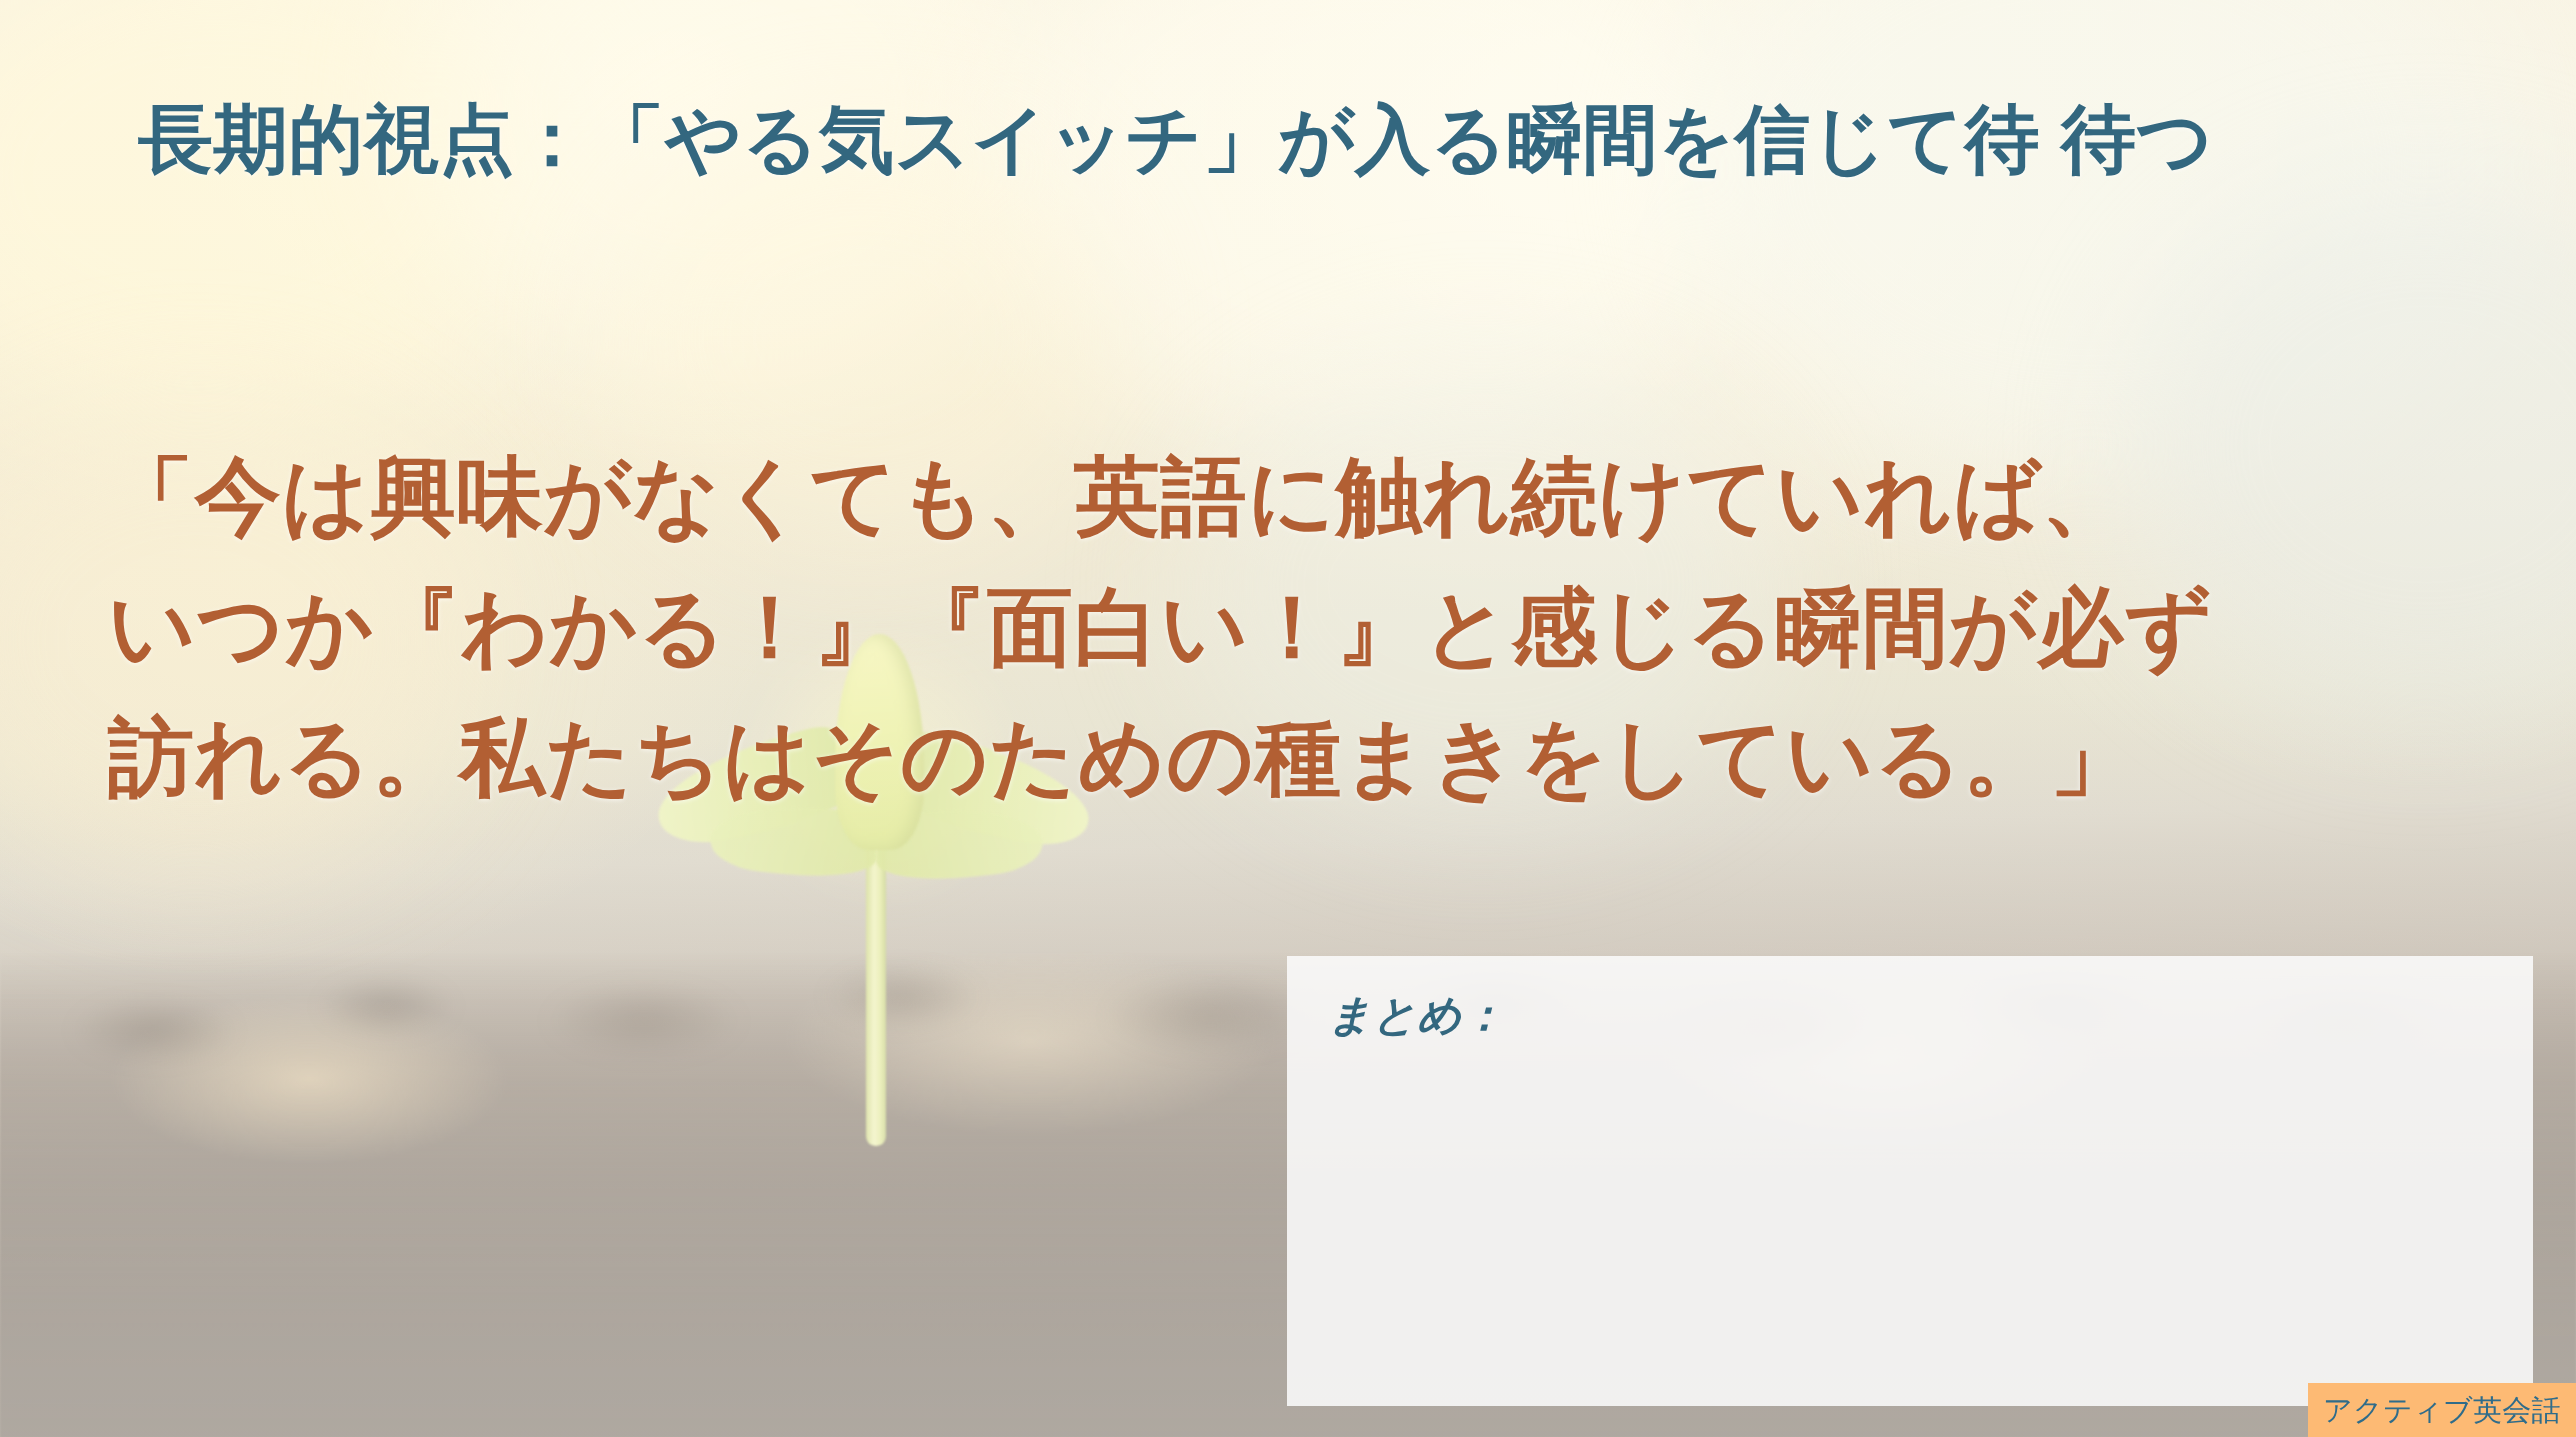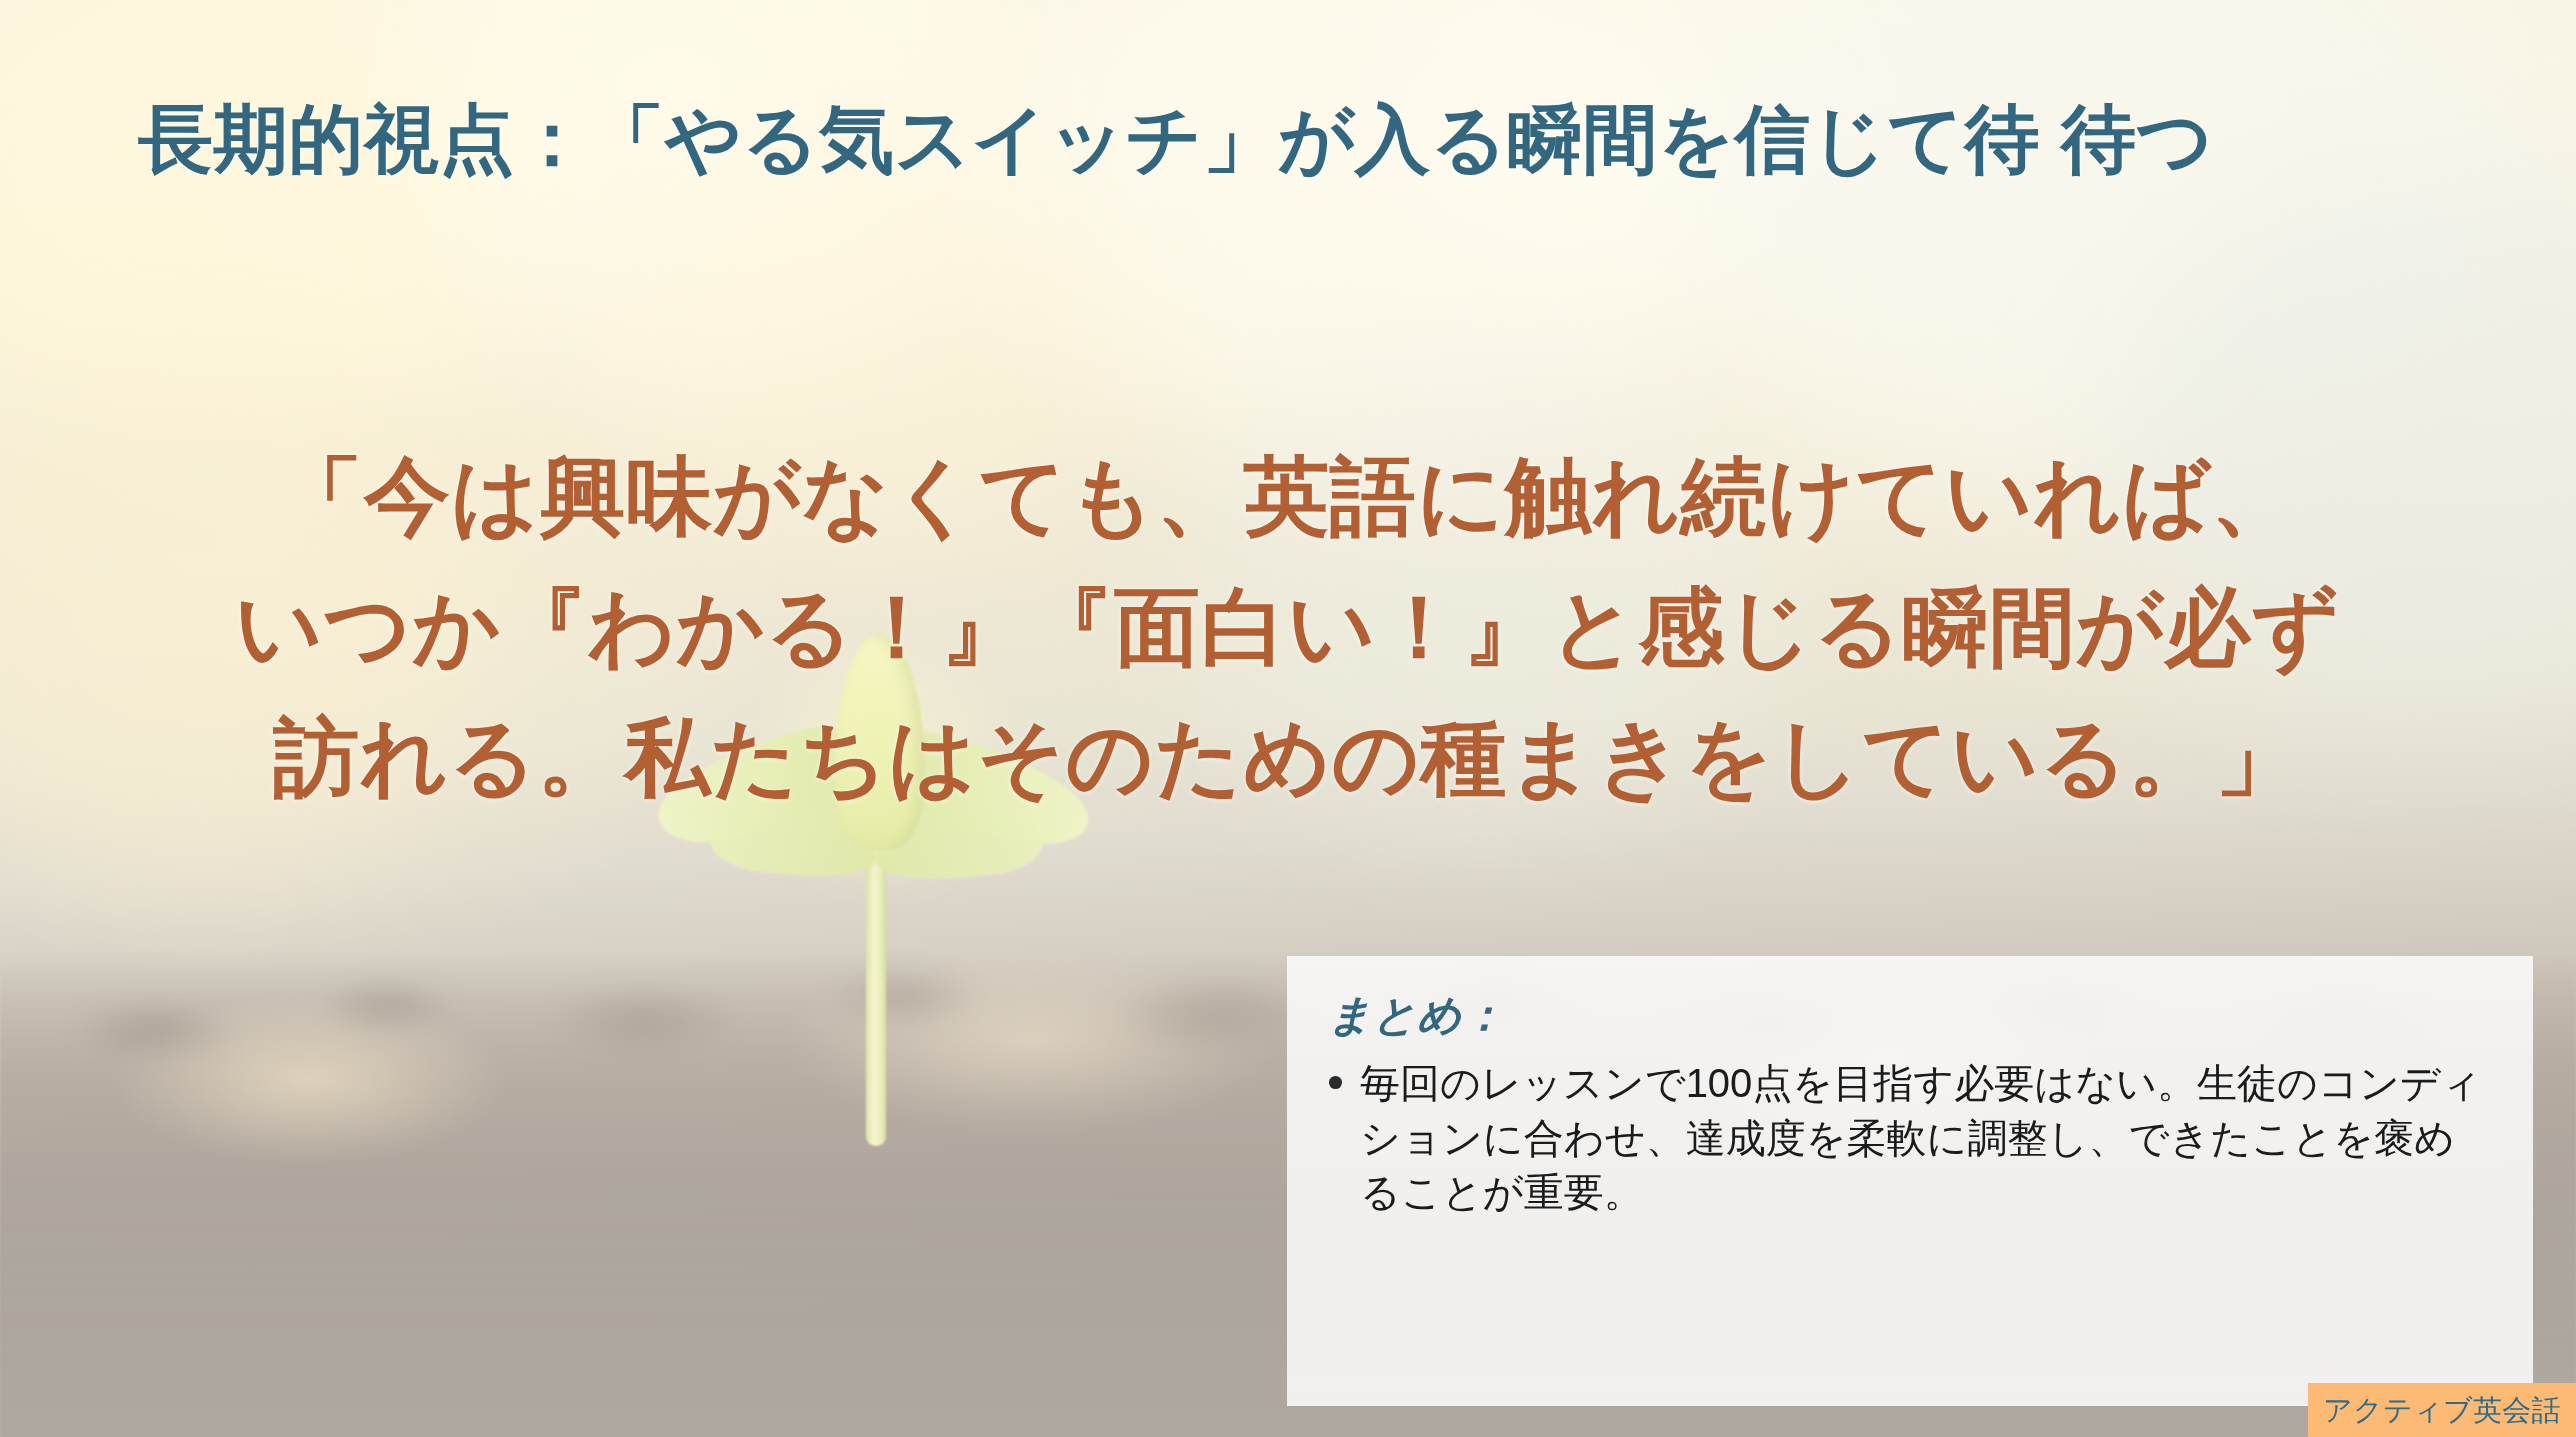--- a/index.html
+++ b/index.html
@@ -139,21 +139,21 @@
     position:absolute;left:138px;top:86px;width:2217px;
     font-size:75px;line-height:1.42;font-weight:700;letter-spacing:0.3px;
     color:#33677f;
     text-shadow:0 1.3px 4px rgba(255,255,255,.75);
   }
 
   .quote{
     position:absolute;left:108px;top:431px;width:2359px;
     font-size:86px;line-height:1.52;font-weight:700;letter-spacing:0.7px;
     color:#b25f33;
-    text-align:center;
+    text-align:left;
     text-shadow:0 1.3px 5.4px rgba(255,255,255,.70);
   }
   .quote .ql{display:block;white-space:nowrap;}
 
   
   .summary{
     position:absolute;left:1287px;top:956px;width:1246px;height:450px;
     background:rgba(251,251,250,.88);
     padding:31px 39px 20px 30px;
   }
@@ -223,24 +223,20 @@
 
     <div class="quote">
       <span class="ql">「今は興味がなくても、英語に触れ続けていれば、</span>
       <span class="ql">いつか『わかる！』『面白い！』と感じる瞬間が必ず</span>
       <span class="ql">訪れる。私たちはそのための種まきをしている。」</span>
     </div>
 
     <div class="summary">
       <div class="summary-title">まとめ：</div>
       <ul class="bullets">
-        <li class="bullet">
-          <span class="dot"></span>
-          <span>毎回のレッスンで100点を目指す必要はない。生徒のコンディションに合わせ、達成度を柔軟に調整し、できたことを褒めることが重要。</span>
-        </li>
       </ul>
     </div>
 
     <div class="brand">
       <span class="brand-text">アクティブ英会話</span>
     </div>
 
   </div>
 </div>
 

